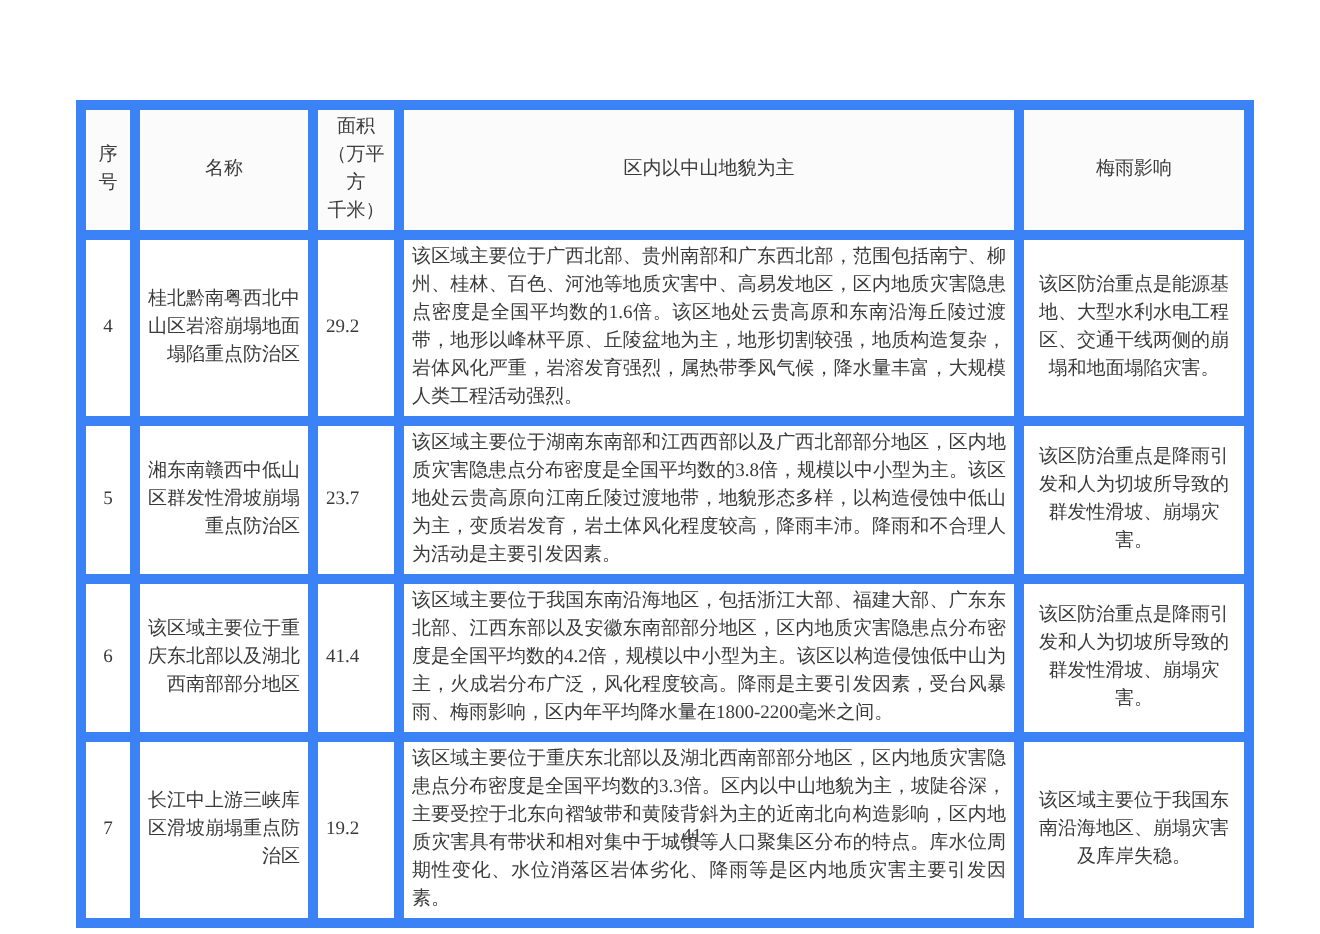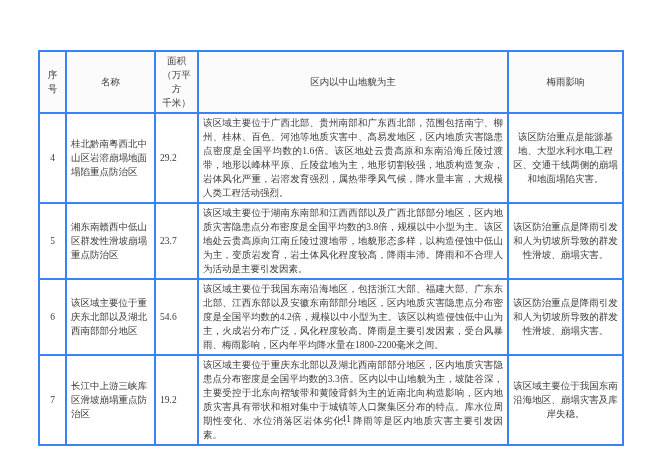--- a/index.html
+++ b/index.html
@@ -22,21 +22,21 @@
     width: 584px;
   }
   table.zone-table {
     border-collapse: collapse;
     table-layout: fixed;
     width: 584px;
     background: #ffffff;
   }
   table.zone-table th,
   table.zone-table td {
-    border: 2px solid #3b82f6;
+    border: 5px solid #3b82f6;
     font-weight: normal;
     font-size: 9.5px;
     line-height: 14px;
     color: #3a3a3a;
     vertical-align: middle;
     padding: 2px 4px;
     box-sizing: border-box;
     margin-top: 32px;
   }
   th.h-cell {
@@ -46,21 +46,21 @@
   }
   th.h-area {
     white-space: pre-line;
     line-height: 13px;
   }
   td.c-no {
     text-align: center;
     font-size: 10px;
   }
   td.c-name {
-    text-align: left;
+    text-align: right;
     padding: 3px 6px;
     line-height: 15px;
     font-size: 9.5px;
   }
   td.c-area {
     text-align: left;
     font-size: 9.5px;
   }
   td.c-desc {
     text-align: justify;
@@ -122,21 +122,21 @@
         <td class="c-no">5</td>
         <td class="c-name">湘东南赣西中低山区群发性滑坡崩塌重点防治区</td>
         <td class="c-area">23.7</td>
         <td class="c-desc">该区域主要位于湖南东南部和江西西部以及广西北部部分地区，区内地质灾害隐患点分布密度是全国平均数的3.8倍，规模以中小型为主。该区地处云贵高原向江南丘陵过渡地带，地貌形态多样，以构造侵蚀中低山为主，变质岩发育，岩土体风化程度较高，降雨丰沛。降雨和不合理人为活动是主要引发因素。</td>
         <td class="c-focus">该区防治重点是降雨引发和人为切坡所导致的群发性滑坡、崩塌灾害。</td>
       </tr>
 
       <tr class="r-6">
         <td class="c-no">6</td>
         <td class="c-name">该区域主要位于重庆东北部以及湖北西南部部分地区</td>
-        <td class="c-area">54.6</td>
+        <td class="c-area">41.4</td>
         <td class="c-desc">该区域主要位于我国东南沿海地区，包括浙江大部、福建大部、广东东北部、江西东部以及安徽东南部部分地区，区内地质灾害隐患点分布密度是全国平均数的4.2倍，规模以中小型为主。该区以构造侵蚀低中山为主，火成岩分布广泛，风化程度较高。降雨是主要引发因素，受台风暴雨、梅雨影响，区内年平均降水量在1800-2200毫米之间。</td>
         <td class="c-focus">该区防治重点是降雨引发和人为切坡所导致的群发性滑坡、崩塌灾害。</td>
       </tr>
 
       <tr class="r-7">
         <td class="c-no">7</td>
         <td class="c-name">长江中上游三峡库区滑坡崩塌重点防治区</td>
         <td class="c-area">19.2</td>
         <td class="c-desc">该区域主要位于重庆东北部以及湖北西南部部分地区，区内地质灾害隐患点分布密度是全国平均数的3.3倍。区内以中山地貌为主，坡陡谷深，主要受控于北东向褶皱带和黄陵背斜为主的近南北向构造影响，区内地质灾害具有带状和相对集中于城镇等人口聚集区分布的特点。库水位周期性变化、水位消落区岩体劣化、降雨等是区内地质灾害主要引发因素。</td>
         <td class="c-focus">该区域主要位于我国东南沿海地区、崩塌灾害及库岸失稳。</td>

